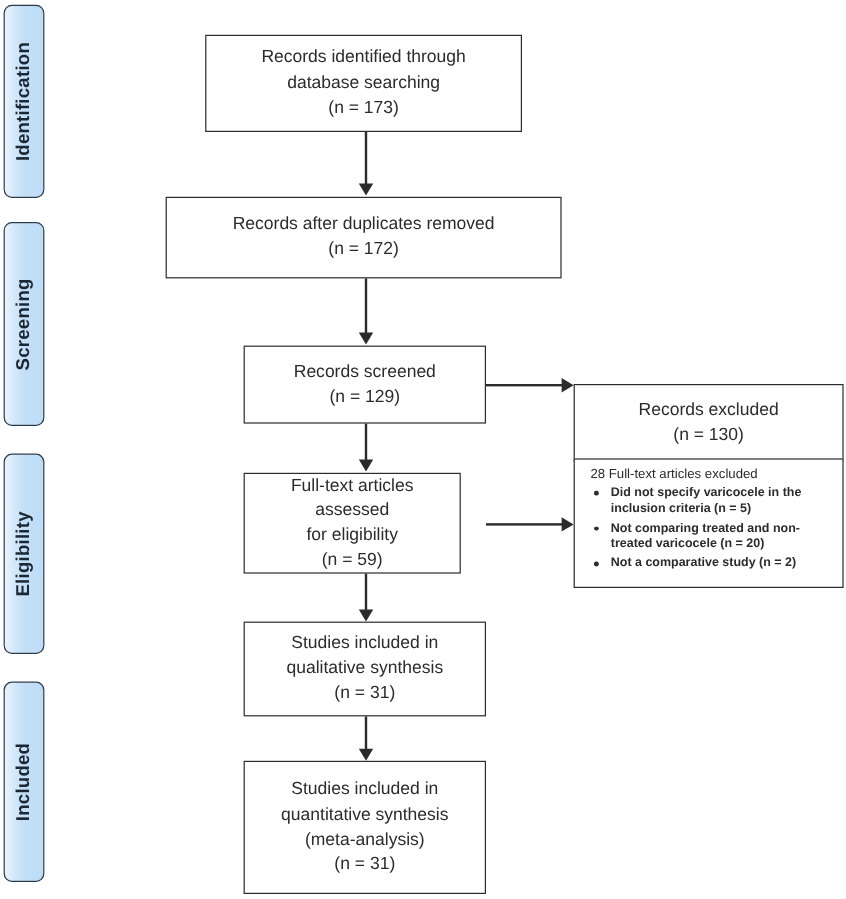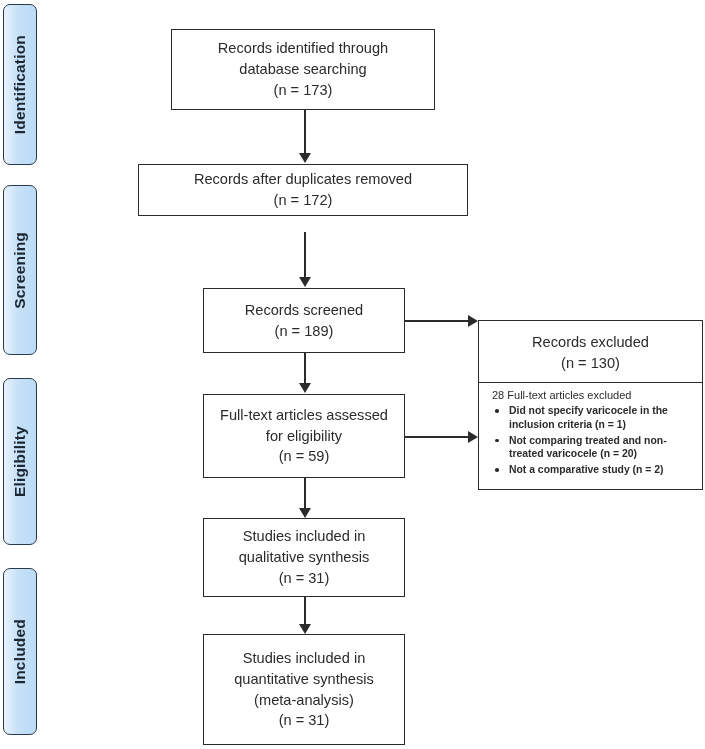--- a/index.html
+++ b/index.html
@@ -146,59 +146,59 @@
 
   <div class="flow-box" style="left:171px; top:29px; width:264px; height:81px;">
     <span class="box-text">Records identified through
 database searching
 (n = 173)</span>
   </div>
 
   <div class="connector-v" style="left:304px; top:110px; height:44px;"></div>
   <div class="arrow-down" style="left:298.5px; top:153px;"></div>
 
-  <div class="flow-box" style="left:138px; top:164px; width:330px; height:52px;">
+  <div class="flow-box" style="left:138px; top:164px; width:330px; height:68px;">
     <span class="box-text">Records after duplicates removed
 (n = 172)</span>
   </div>
 
   <div class="connector-v" style="left:304px; top:232px; height:47px;"></div>
   <div class="arrow-down" style="left:298.5px; top:277px;"></div>
 
   <div class="flow-box" style="left:203px; top:288px; width:202px; height:65px;">
     <span class="box-text">Records screened
-(n = 189)</span>
+(n = 129)</span>
   </div>
 
   <div class="connector-h" style="left:405px; top:320px; width:64px;"></div>
   <div class="arrow-right" style="left:468px; top:314.5px;"></div>
 
   <div class="flow-box" style="left:478px; top:288px; width:225px; height:65px;margin-top:32px;">
     <span class="box-text">Records excluded
 (n = 130)</span>
   </div>
 
   <div class="connector-v" style="left:304px; top:353px; height:32px;"></div>
   <div class="arrow-down" style="left:298.5px; top:383px;"></div>
 
-  <div class="flow-box" style="left:203px; top:394px; width:202px; height:84px;">
+  <div class="flow-box" style="left:203px; top:394px; width:181px; height:84px;">
     <span class="box-text">Full-text articles assessed
 for eligibility
 (n = 59)</span>
   </div>
 
   <div class="connector-h" style="left:405px; top:436px; width:64px;"></div>
   <div class="arrow-right" style="left:468px; top:430.5px;"></div>
 
   <div class="detail-box" style="left:478px; top:382px; width:225px; height:108px;">
     <div class="detail-title">28 Full-text articles excluded</div>
     <ul class="detail-list">
       <li>
         <span class="bullet-dot"></span>
-        <span>Did not specify varicocele in the inclusion criteria (n = 1)</span>
+        <span>Did not specify varicocele in the inclusion criteria (n = 5)</span>
       </li>
       <li>
         <span class="bullet-dot"></span>
         <span>Not comparing treated and non-treated varicocele (n = 20)</span>
       </li>
       <li>
         <span class="bullet-dot"></span>
         <span>Not a comparative study (n = 2)</span>
       </li>
     </ul>

